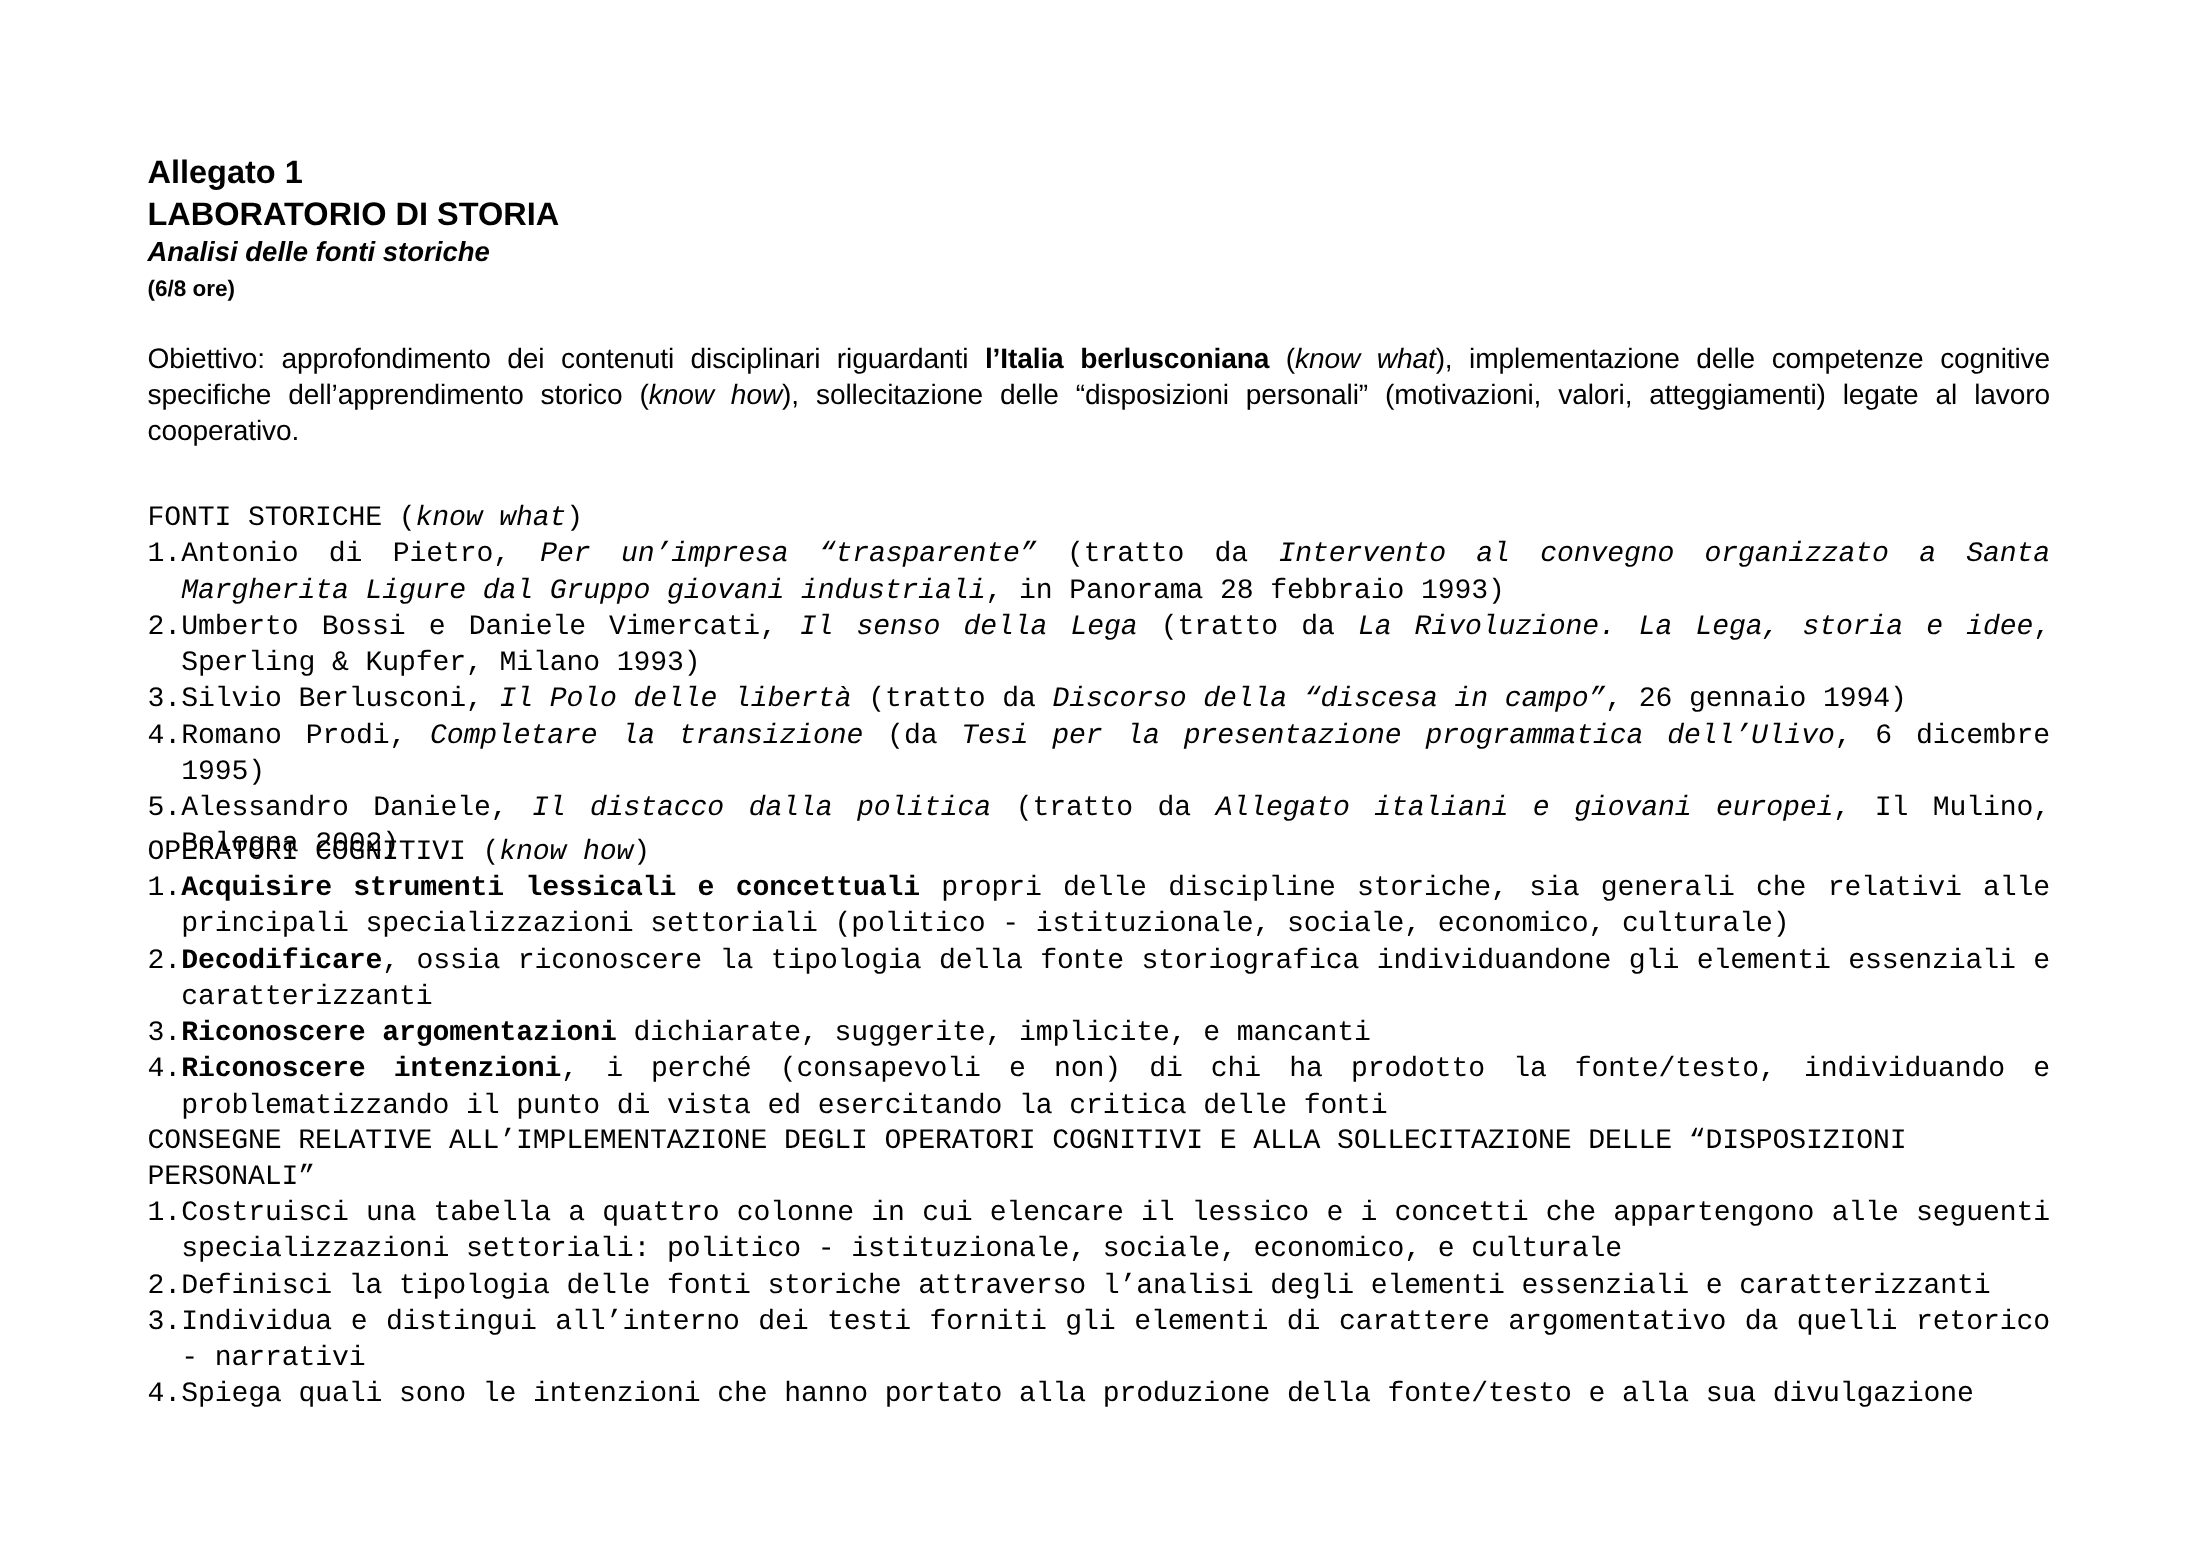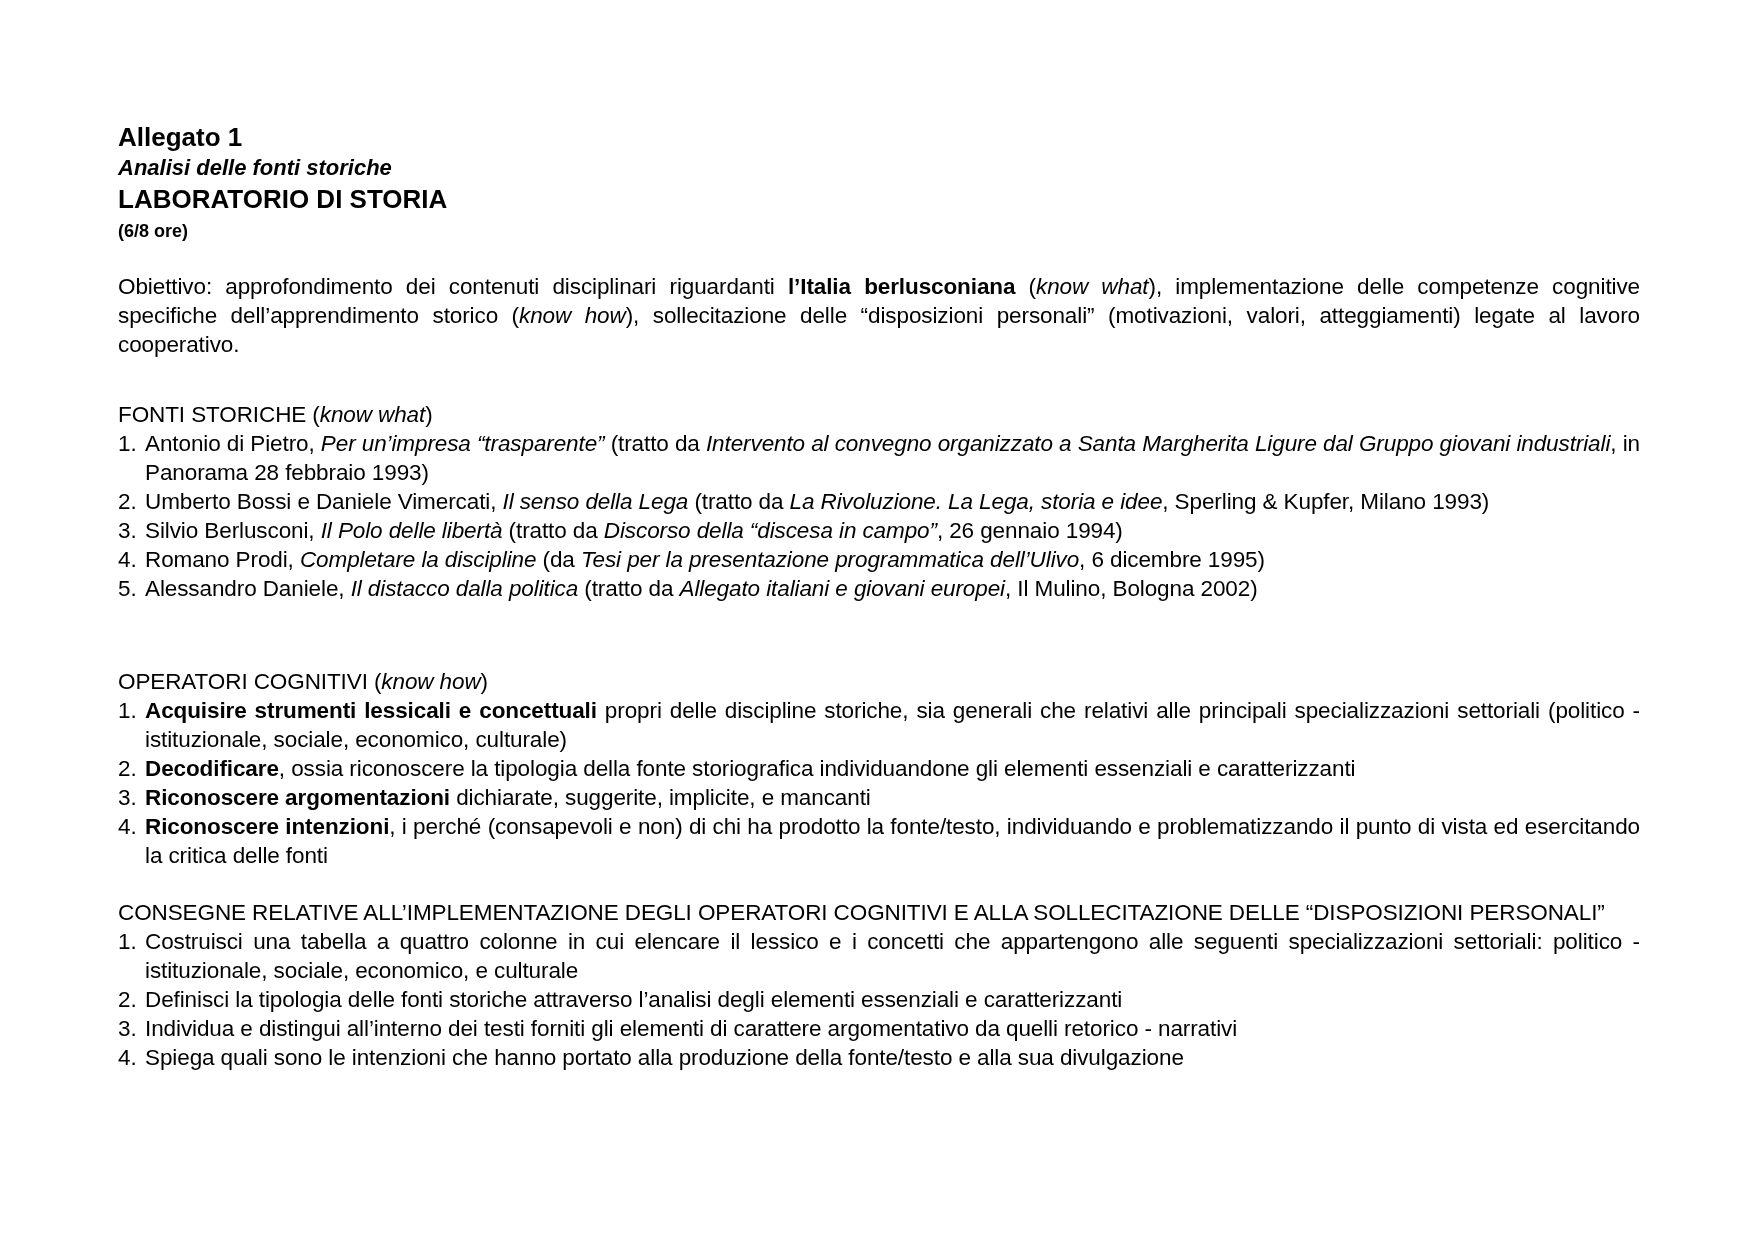--- a/index.html
+++ b/index.html
@@ -7,52 +7,52 @@
          font-family: "Liberation Sans", sans-serif; color: #000; }
   .page { position: absolute; left: 118px; top: 0; width: 1522px; }
   .header { position: absolute; left: 0; width: 1522px; top: 120px; text-align: left; }
   .h-line { display: block; font-weight: bold; }
   .h1 { font-size: 26px; line-height: 34px; }
   .h2 { font-size: 26px; line-height: 34px; }
   .h3 { font-size: 22px; line-height: 28px; font-style: italic; }
   .h4 { font-size: 18px; line-height: 30px; }
   .body-text { font-size: 22.5px; line-height: 29px; letter-spacing: -0.1px; }
   .objective { position: absolute; top: 272px; left: 0; width: 1522px; text-align: justify; margin: 0; }
-  .section { position: absolute; left: 0; width: 1522px; }
+  .section { position: absolute; left: 0; width: 1522px; font-family: Liberation Mono, monospace; }
   .sec-fonti { top: 400px; }
   .sec-operatori { top: 667px; }
   .sec-consegne { top: 898px; }
   .sec-title { margin: 0; }
   ol.items { list-style: none; margin: 0; padding: 0; }
   ol.items li { position: relative; padding-left: 27px; text-align: justify; }
   ol.items li .num { position: absolute; left: 0; top: 0; }
   b, .bold { font-weight: bold; }
   i, .ital { font-style: italic; }
 </style>
 </head>
 <body>
 
 <div class="page">
 
   <div class="header">
     <span class="h-line h1">Allegato 1</span>
+    <span class="h-line h2">LABORATORIO DI STORIA</span>
     <span class="h-line h3">Analisi delle fonti storiche</span>
-    <span class="h-line h2">LABORATORIO DI STORIA</span>
     <span class="h-line h4">(6/8 ore)</span>
   </div>
 
   <p class="objective body-text"><span>Obiettivo: approfondimento dei contenuti disciplinari riguardanti </span><span class="bold">l’Italia berlusconiana</span><span> (</span><span class="ital">know what</span><span>), implementazione delle competenze cognitive specifiche dell’apprendimento storico (</span><span class="ital">know how</span><span>), sollecitazione delle “disposizioni personali” (motivazioni, valori, atteggiamenti) legate al lavoro cooperativo.</span></p>
 
   <div class="section sec-fonti body-text">
     <p class="sec-title"><span>FONTI STORICHE (</span><span class="ital">know what</span><span>)</span></p>
     <ol class="items">
         <li><span class="num">1.</span><span><span>Antonio di Pietro, </span><span class="ital">Per un’impresa “trasparente”</span><span> (tratto da </span><span class="ital">Intervento al convegno organizzato a Santa Margherita Ligure dal Gruppo giovani industriali</span><span>, in Panorama 28 febbraio 1993)</span></span></li>
         <li><span class="num">2.</span><span><span>Umberto Bossi e Daniele Vimercati, </span><span class="ital">Il senso della Lega</span><span> (tratto da </span><span class="ital">La Rivoluzione. La Lega, storia e idee</span><span>, Sperling &amp; Kupfer, Milano 1993)</span></span></li>
         <li><span class="num">3.</span><span><span>Silvio Berlusconi, </span><span class="ital">Il Polo delle libertà</span><span> (tratto da </span><span class="ital">Discorso della “discesa in campo”</span><span>, 26 gennaio 1994)</span></span></li>
-        <li><span class="num">4.</span><span><span>Romano Prodi, </span><span class="ital">Completare la discipline</span><span> (da </span><span class="ital">Tesi per la presentazione programmatica dell’Ulivo</span><span>, 6 dicembre 1995)</span></span></li>
+        <li><span class="num">4.</span><span><span>Romano Prodi, </span><span class="ital">Completare la transizione</span><span> (da </span><span class="ital">Tesi per la presentazione programmatica dell’Ulivo</span><span>, 6 dicembre 1995)</span></span></li>
         <li><span class="num">5.</span><span><span>Alessandro Daniele, </span><span class="ital">Il distacco dalla politica</span><span> (tratto da </span><span class="ital">Allegato italiani e giovani europei</span><span>, Il Mulino, Bologna 2002)</span></span></li>
       </ol>
   </div>
 
   <div class="section sec-operatori body-text">
     <p class="sec-title"><span>OPERATORI COGNITIVI (</span><span class="ital">know how</span><span>)</span></p>
     <ol class="items">
         <li><span class="num">1.</span><span><span class="bold">Acquisire strumenti lessicali e concettuali</span><span> propri delle discipline storiche, sia generali che relativi alle principali specializzazioni settoriali (politico - istituzionale, sociale, economico, culturale)</span></span></li>
         <li><span class="num">2.</span><span><span class="bold">Decodificare</span><span>, ossia riconoscere la tipologia della fonte storiografica individuandone gli elementi essenziali e caratterizzanti</span></span></li>
         <li><span class="num">3.</span><span><span class="bold">Riconoscere argomentazioni</span><span> dichiarate, suggerite, implicite, e mancanti</span></span></li>

